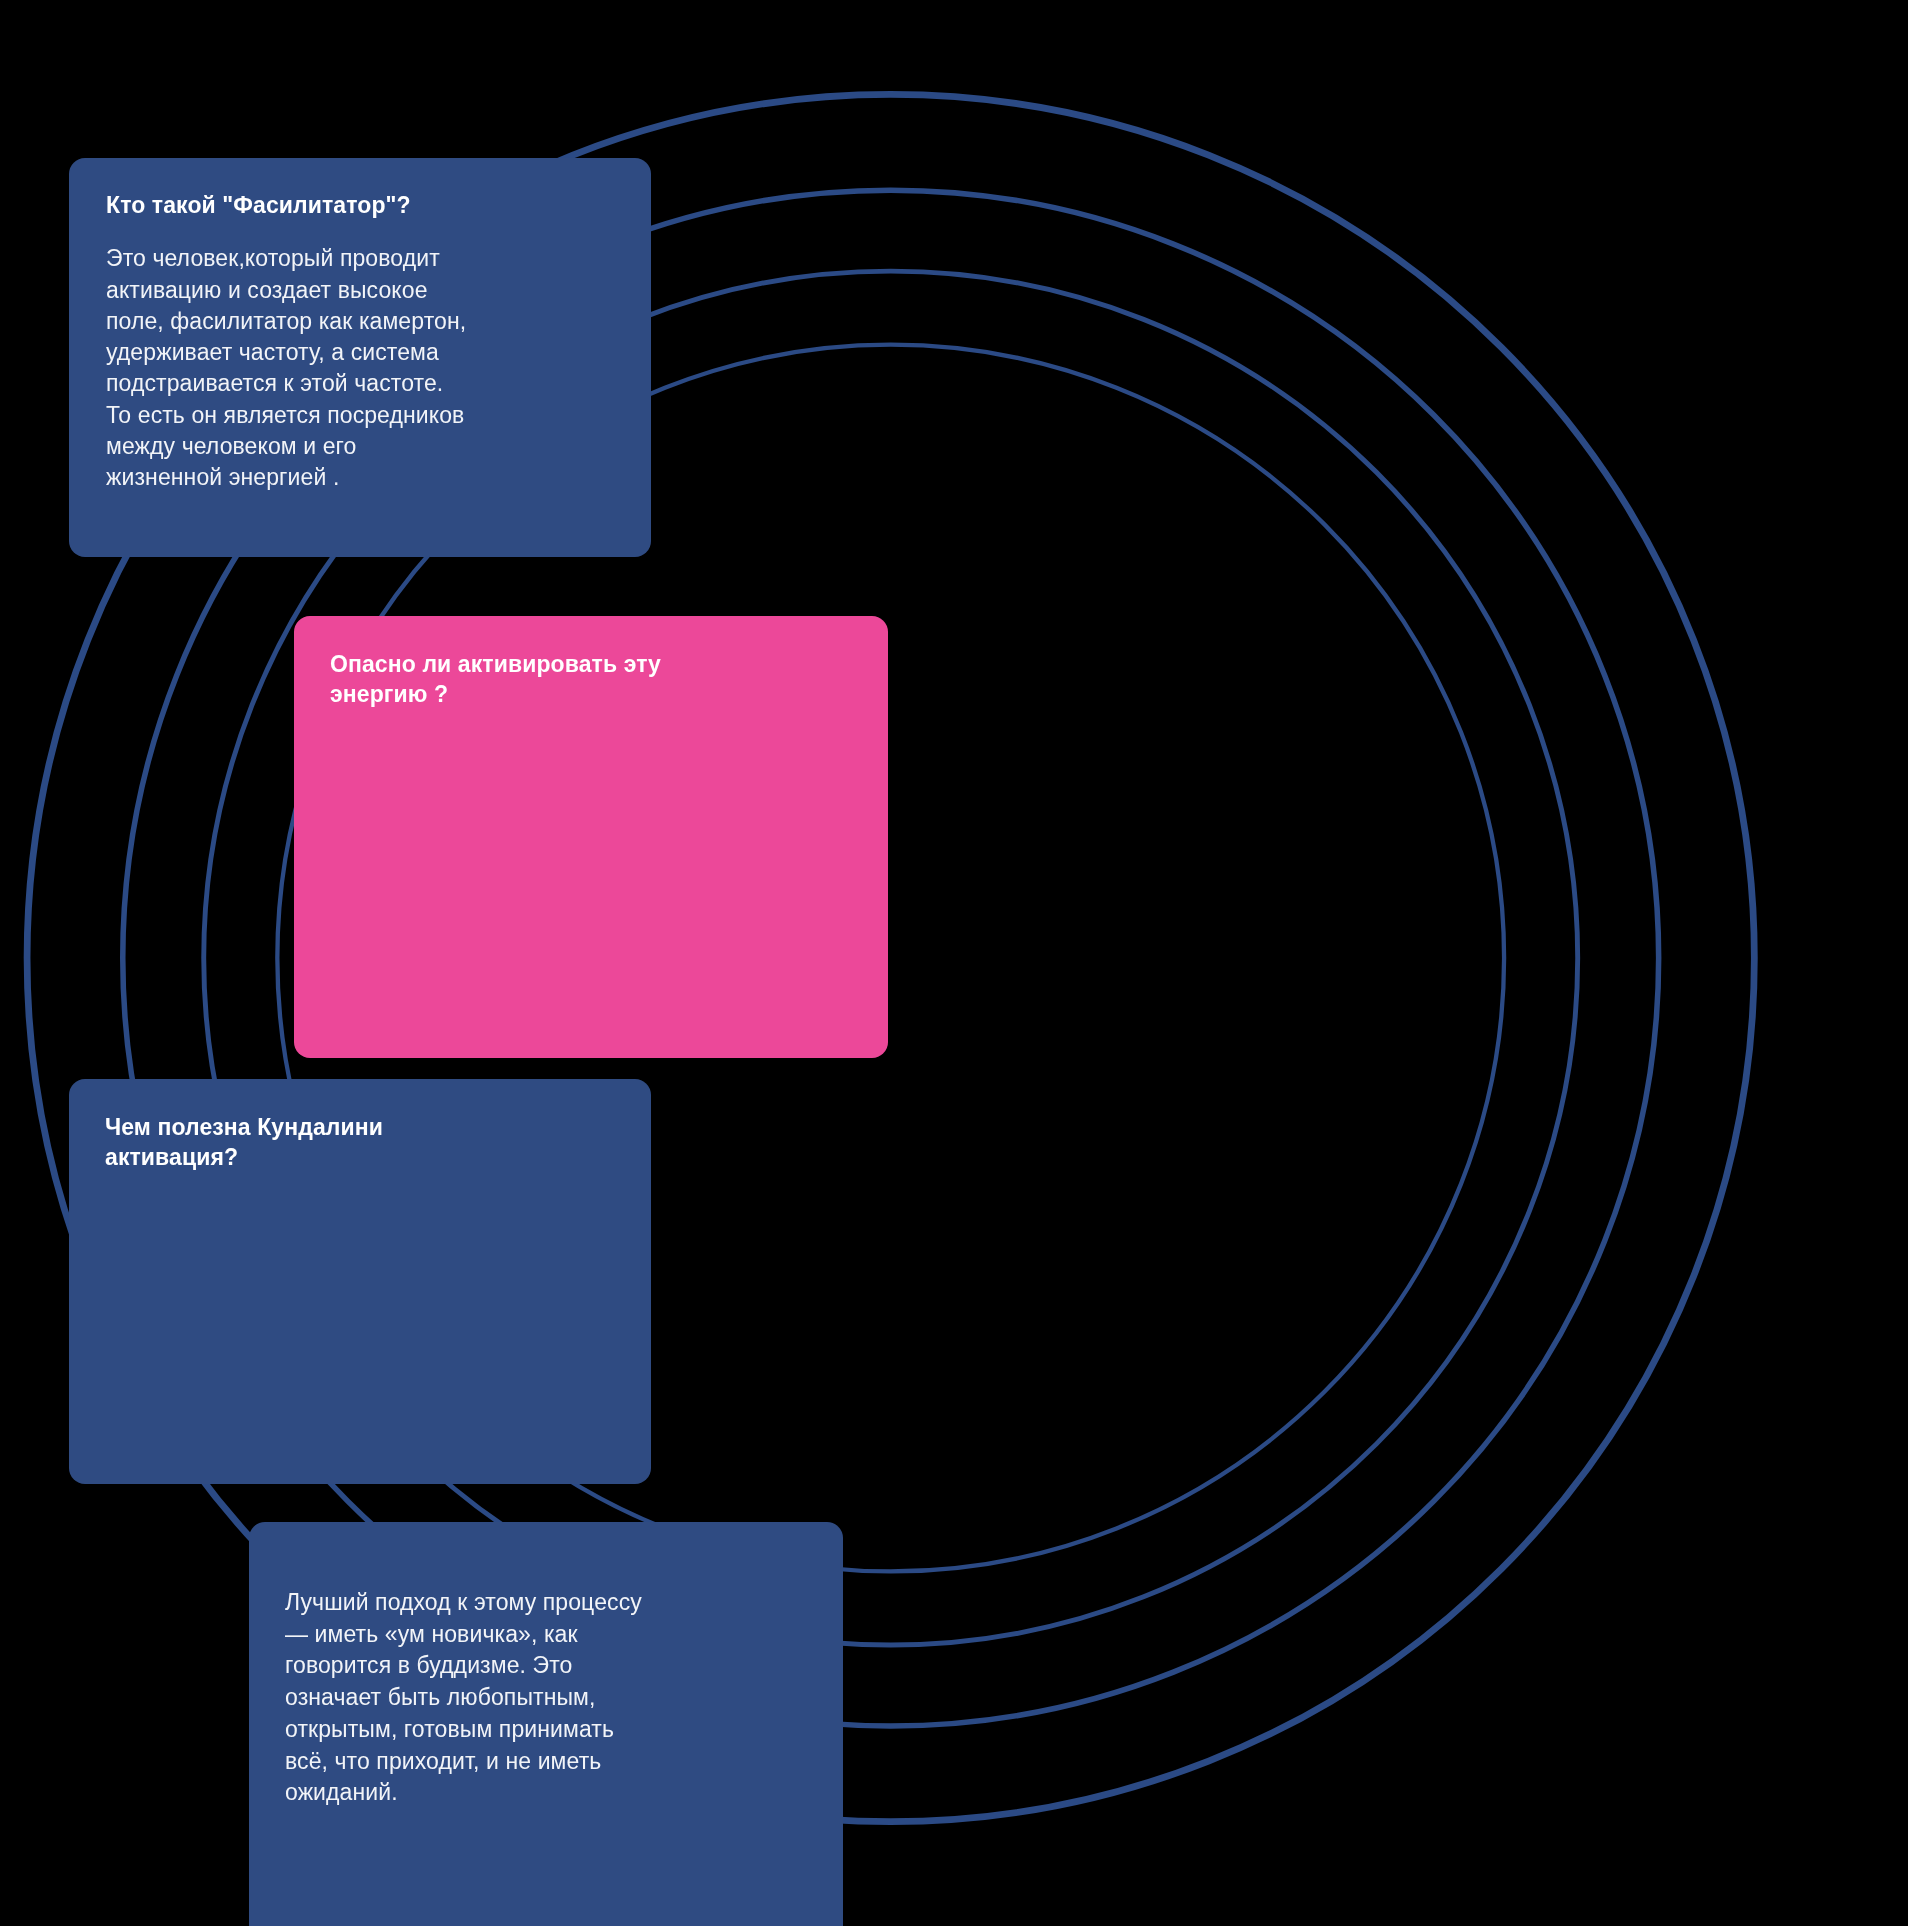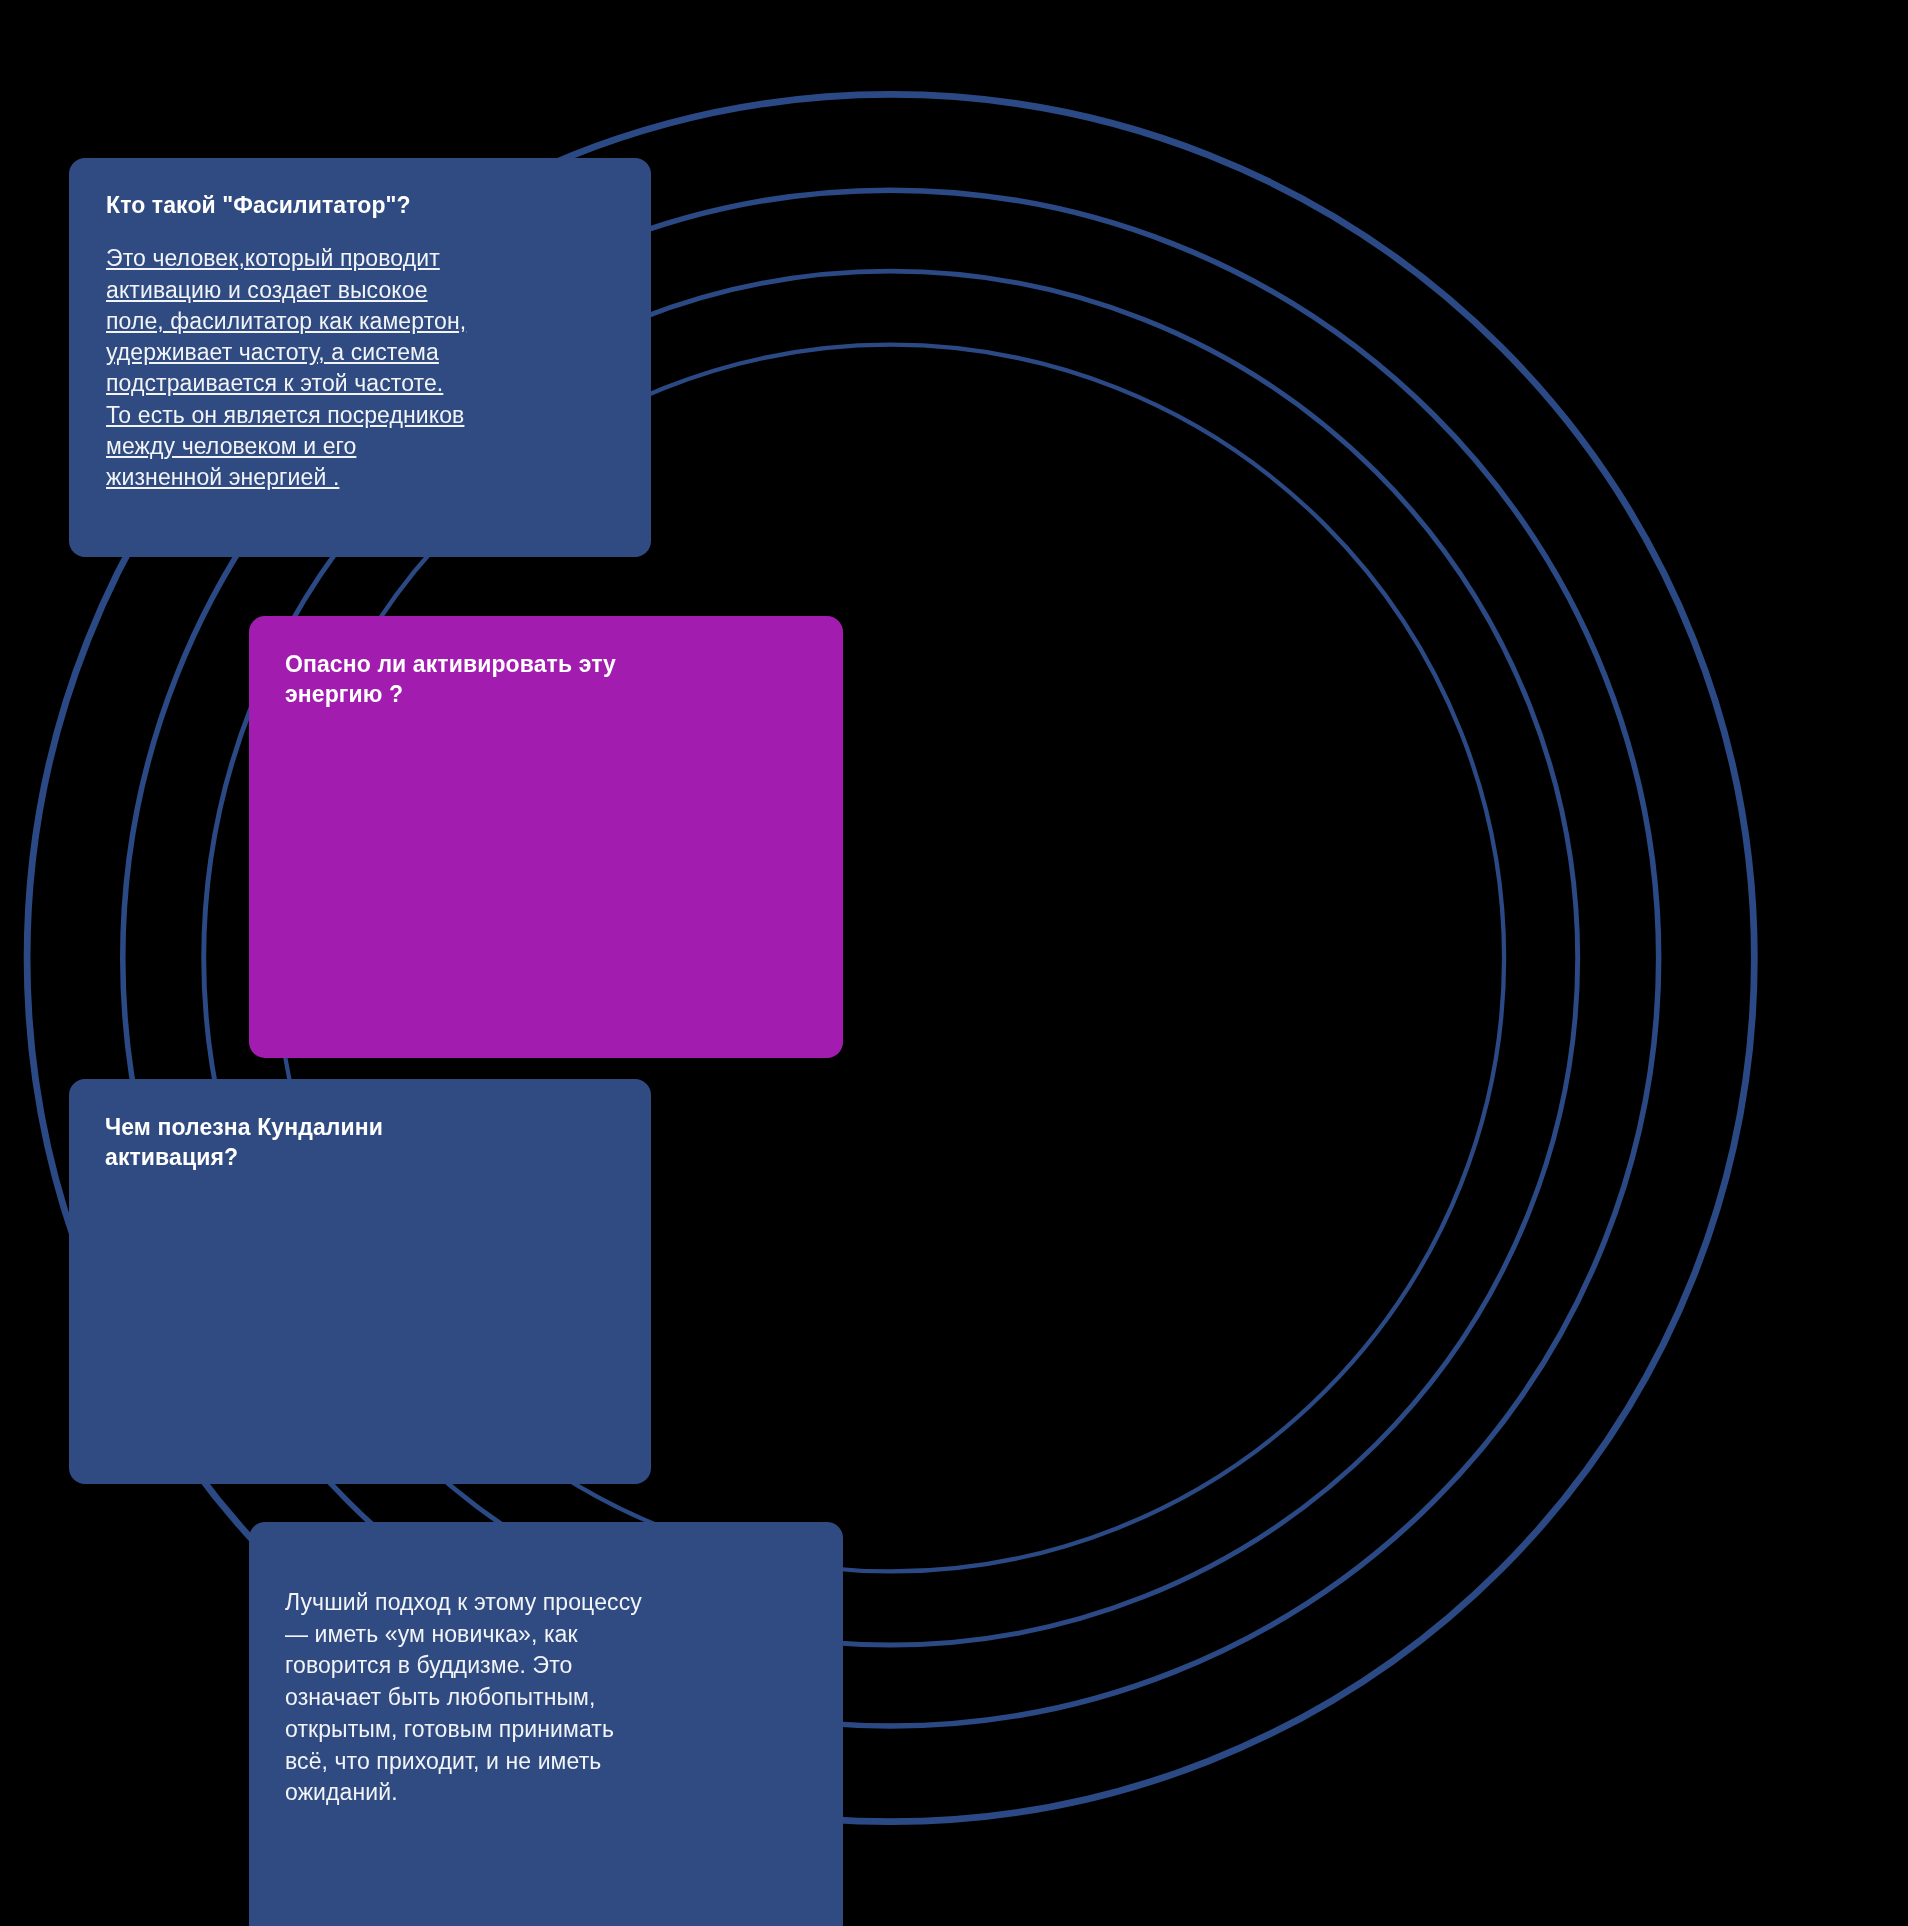--- a/index.html
+++ b/index.html
@@ -37,21 +37,21 @@
   }
   .card .a{
     font-size:23px;font-weight:normal;line-height:1.37;
     color:#f2f4f8;white-space:pre-line;
     letter-spacing:0.1px;
   }
 
   
   #card-1{left:69px;top:158px;width:582px;height:399px;padding:32px 37px 0 37px;}
   #card-1 .q{font-size:23px;}
-  #card-1 .a{margin-top:23px;font-size:23px;line-height:1.36;text-decoration:underline;}
+  #card-1 .a{margin-top:23px;font-size:23px;line-height:1.36;}
 
   
   #card-2{left:249px;top:616px;width:594px;height:442px;padding:33px 36px 0 36px;}
   #card-2 .q{font-size:23px;}
   #card-2 .a{margin-top:67px;font-size:23px;line-height:1.38;}
 
   
   #card-3{left:69px;top:1067px;width:582px;height:405px;padding:33px 36px 0 36px;margin-top:12px;}
   #card-3 .q{font-size:23px;}
   #card-3 .a{margin-top:29.4px;font-size:23px;line-height:1.38;}
@@ -79,21 +79,21 @@
     <div class="a">Это человек,который проводит
 активацию и создает высокое
 поле, фасилитатор как камертон,
 удерживает частоту, а система
 подстраивается к этой частоте.
 То есть он является посредников
 между человеком и его
 жизненной энергией .</div>
   </div>
 
-  <div class="card" id="card-2" style="background: #a21caf;">
+  <div class="card" id="card-2" style="background: #ec4899; margin-left: 45px;">
     <div class="q">Опасно ли активировать эту
 энергию ?</div>
   </div>
 
   <div class="card" id="card-3" style="background: rgb(47, 75, 130);">
     <div class="q">Чем полезна Кундалини
 активация?</div>
   </div>
 
   <div class="card" id="card-4" style="background: rgb(47, 75, 130);">

